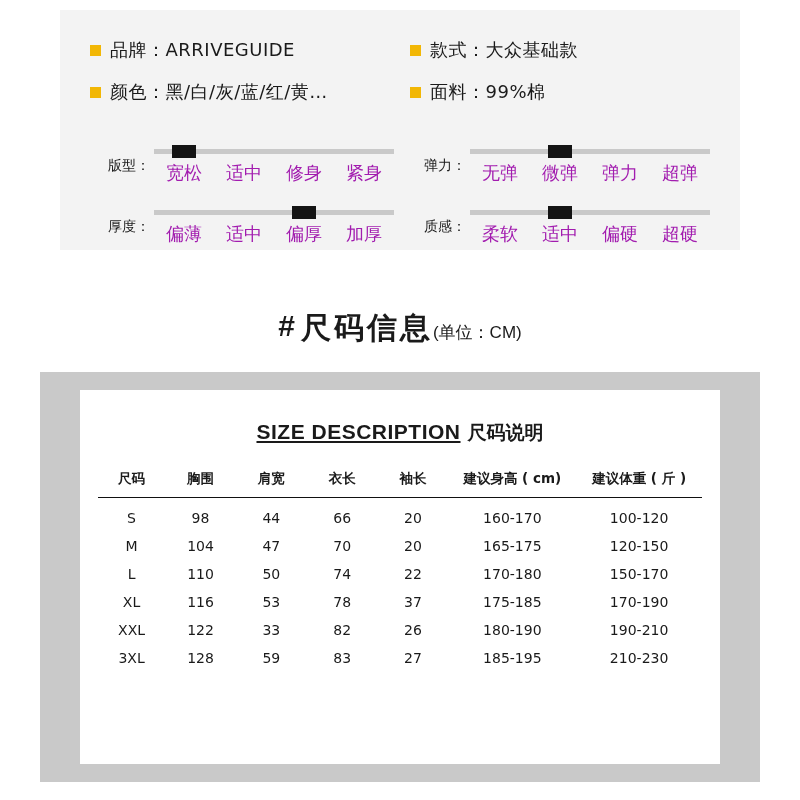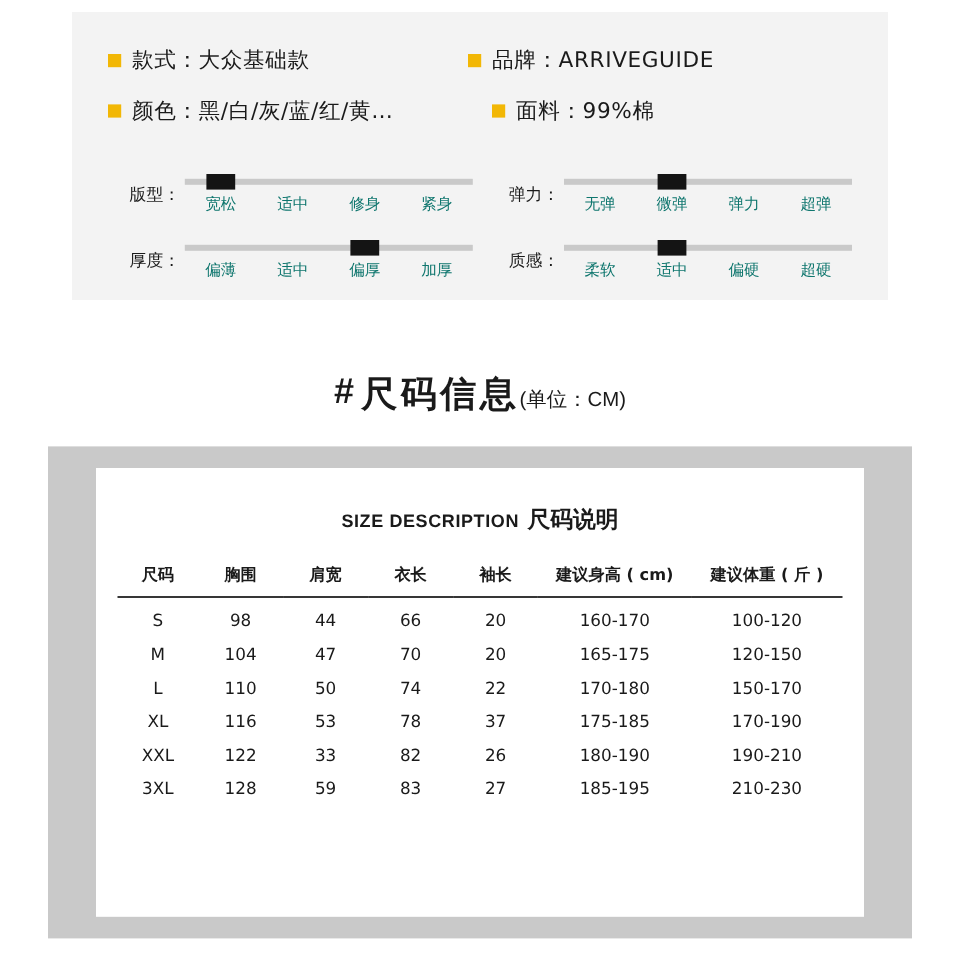--- a/index.html
+++ b/index.html
@@ -96,23 +96,23 @@
     background: #141414;
     transform: translateX(-50%);
   }
   .ticks {
     display: flex;
     margin-top: 7px;
   }
   .tick {
     flex: 1;
     text-align: center;
-    font-size: 13px;
-    font-family: "DejaVu Sans", sans-serif;
-    color: #0f766e;
+    font-size: 18px;
+    font-family: "DejaVu Sans", sans-serif;
+    color: #a21caf;
   }
 
   
   .section-title {
     position: absolute;
     left: 0;
     top: 308px;
     width: 800px;
     text-align: center;
     white-space: nowrap;
@@ -152,24 +152,25 @@
     width: 640px;
     height: 374px;
     background: #ffffff;
   }
   .table-title {
     text-align: center;
     padding-top: 30px;
     white-space: nowrap;
   }
   .table-title .en {
-    font-size: 15px;
+    font-size: 21px;
     font-weight: bold;
     font-family: "Liberation Sans", sans-serif;
     letter-spacing: 0.5px;
+    text-decoration: underline;
   }
   .table-title .cn {
     font-size: 19px;
     font-weight: bold;
     font-family: "DejaVu Sans", sans-serif;
     margin-left: 7px;
   }
 
   table.size-table {
     width: 604px;
@@ -223,27 +224,27 @@
     color: #1a1a1a;
   }
 </style>
 </head>
 <body>
 
 <div class="attr-panel">
 
   <div class="attr-rows">
     <div class="attr-row">
+      <div class="attr-col left">
+        <span class="bullet"></span>
+        <span class="attr-label">品牌：ARRIVEGUIDE</span>
+      </div>
       <div class="attr-col right">
         <span class="bullet"></span>
         <span class="attr-label">款式：大众基础款</span>
-      </div>
-      <div class="attr-col left">
-        <span class="bullet"></span>
-        <span class="attr-label">品牌：ARRIVEGUIDE</span>
       </div>
     </div>
     <div class="attr-row">
       <div class="attr-col left">
         <span class="bullet"></span>
         <span class="attr-label">颜色：黑/白/灰/蓝/红/黄…</span>
       </div>
       <div class="attr-col right">
         <span class="bullet"></span>
         <span class="attr-label">面料：99%棉</span>

